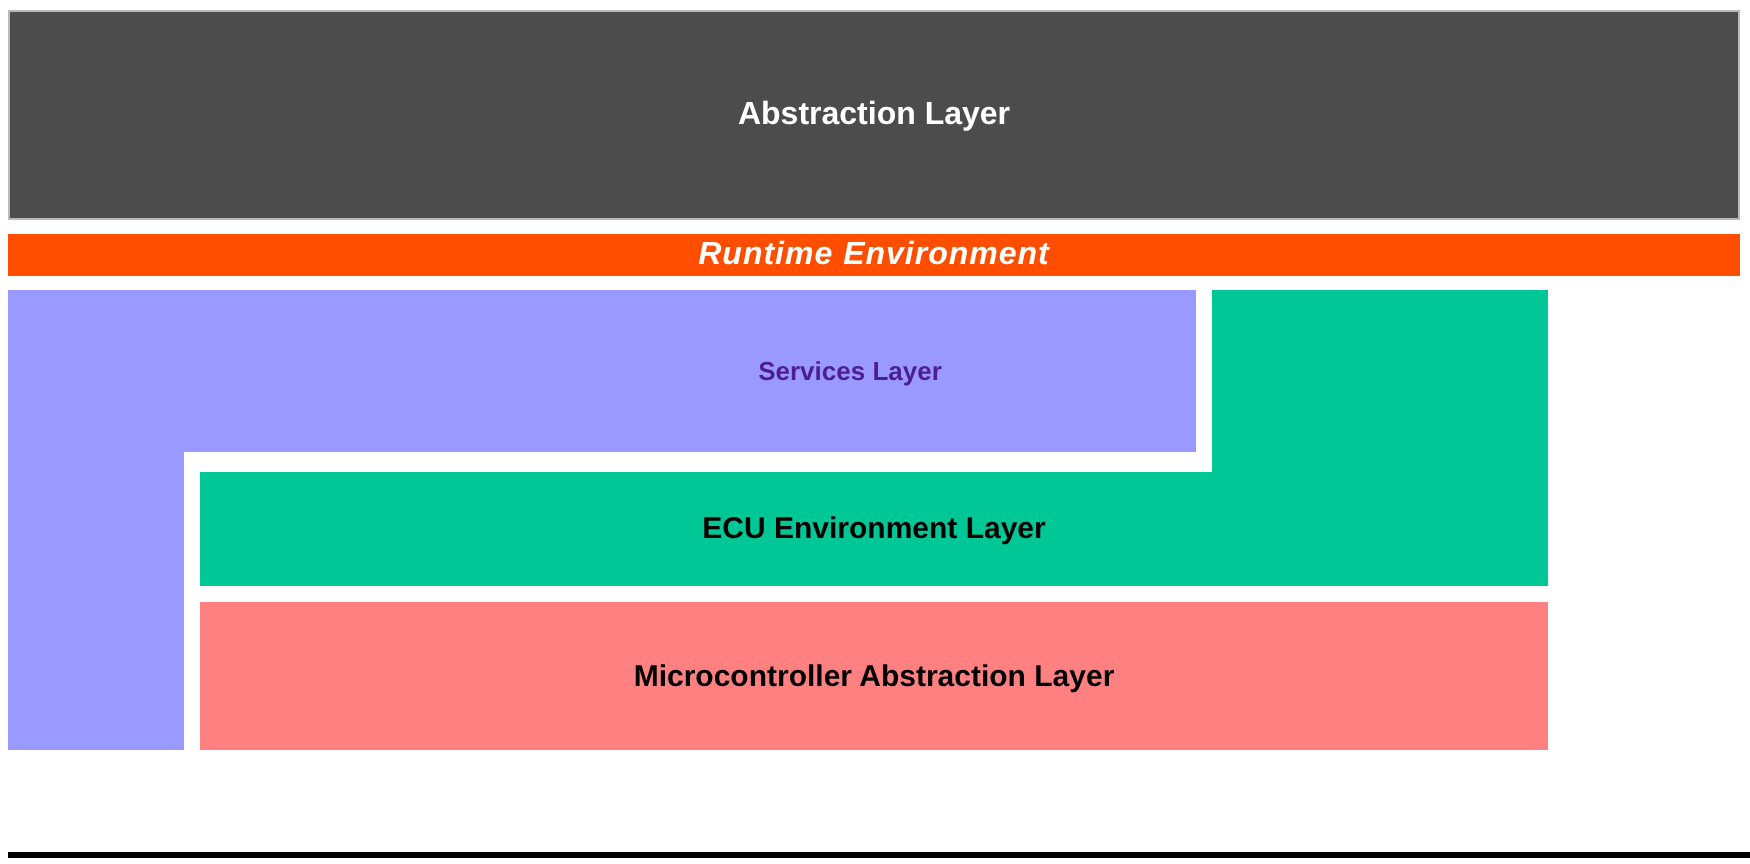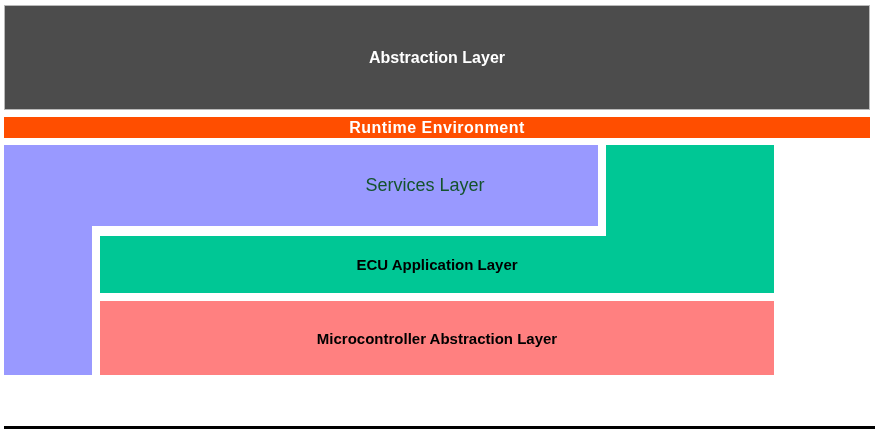--- a/index.html
+++ b/index.html
@@ -23,29 +23,29 @@
     text-align: center;
     font-weight: bold;
     box-sizing: border-box;
   }
   
   .app    { left: 4px;   top: 5px;   width: 866px; height: 105px;
             background: #4C4C4C; color: #ffffff; font-size: 16px;
             border: 1px solid #b9b9b9; }
   .rte    { left: 4px;   top: 117px; width: 866px; height: 21px;
             background: #FF4E00; color: #ffffff; font-size: 16px;
-            letter-spacing: 0.5px; }
+            letter-spacing: 0.5px; font-style: italic; }
   .svc-wide { left: 4px; top: 145px; width: 594px; height: 81px;
             background: #9999FF; }
   .svc-col  { left: 4px; top: 145px; width: 88px;  height: 230px;
             background: #9999FF; }
   .svc-label-area {
     position: absolute; left: 248px; right: 0; top: 0; bottom: 0;
     display: flex; align-items: center; justify-content: center;
-    color: #14532d; font-size: 18px; font-weight: normal;
+    color: #4c1d95; font-size: 13px; font-weight: bold;
   }
   .mid-col { left: 606px; top: 145px; width: 168px; height: 91px;
             background: #00C795; }
   .ecu    { left: 100px; top: 236px; width: 674px; height: 57px;
             background: #00C795; color: #000000; font-size: 15px; }
   .mcal   { left: 100px; top: 301px; width: 674px; height: 74px;
             background: #FF8080; color: #000000; font-size: 15px; }
   .cdrv   { left: 781px; top: 145px; width: 89px;  height: 230px;
             background: #00C795; color: #000000; font-size: 14px;
             line-height: 1.12; padding: 0 6px; }
@@ -72,21 +72,21 @@
 
   <div class="block svc-wide">
     <div class="svc-label-area">
       <span>Services Layer</span>
     </div>
   </div>
 
   <div class="block mid-col"></div>
 
   <div class="block ecu">
-    <span>ECU Application Layer</span>
+    <span>ECU Environment Layer</span>
   </div>
 
   <div class="block mcal">
     <span>Microcontroller Abstraction Layer</span>
   </div>
 
 
 
   <div class="bottom-line"></div>
 

